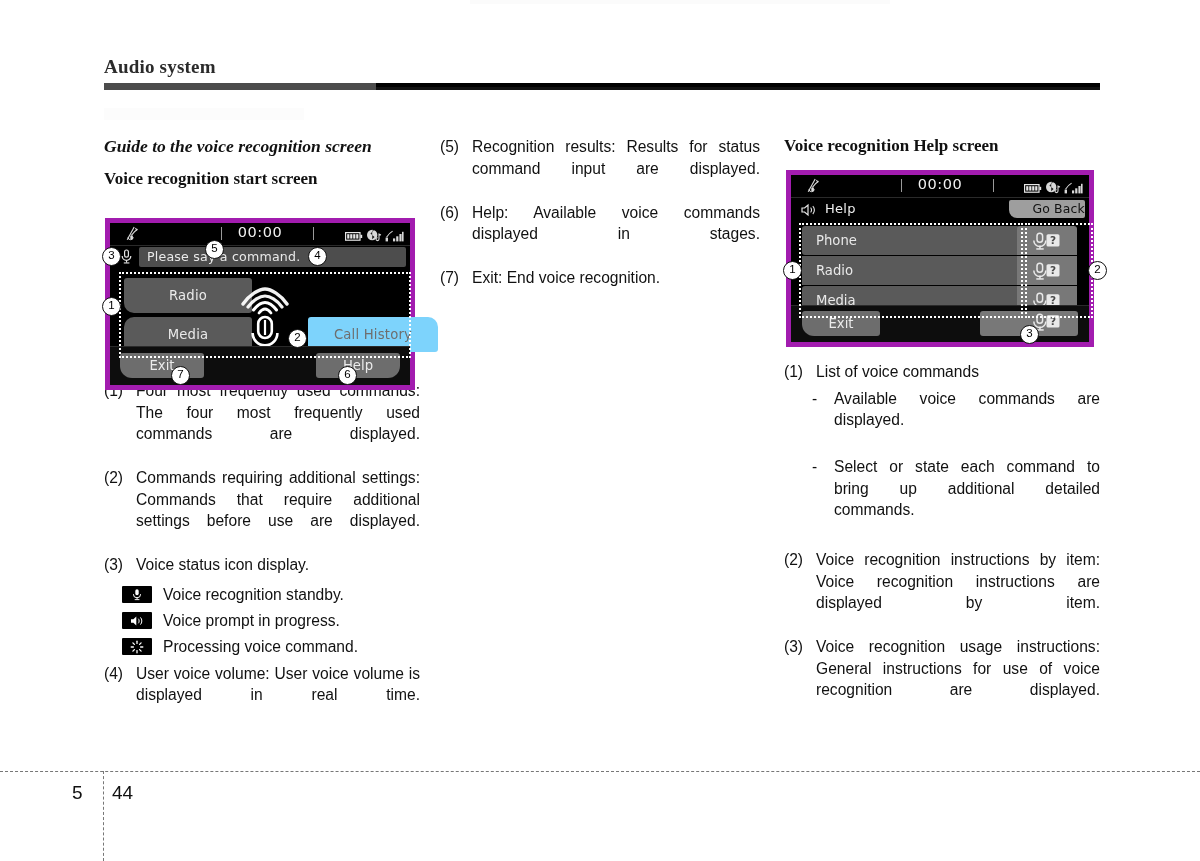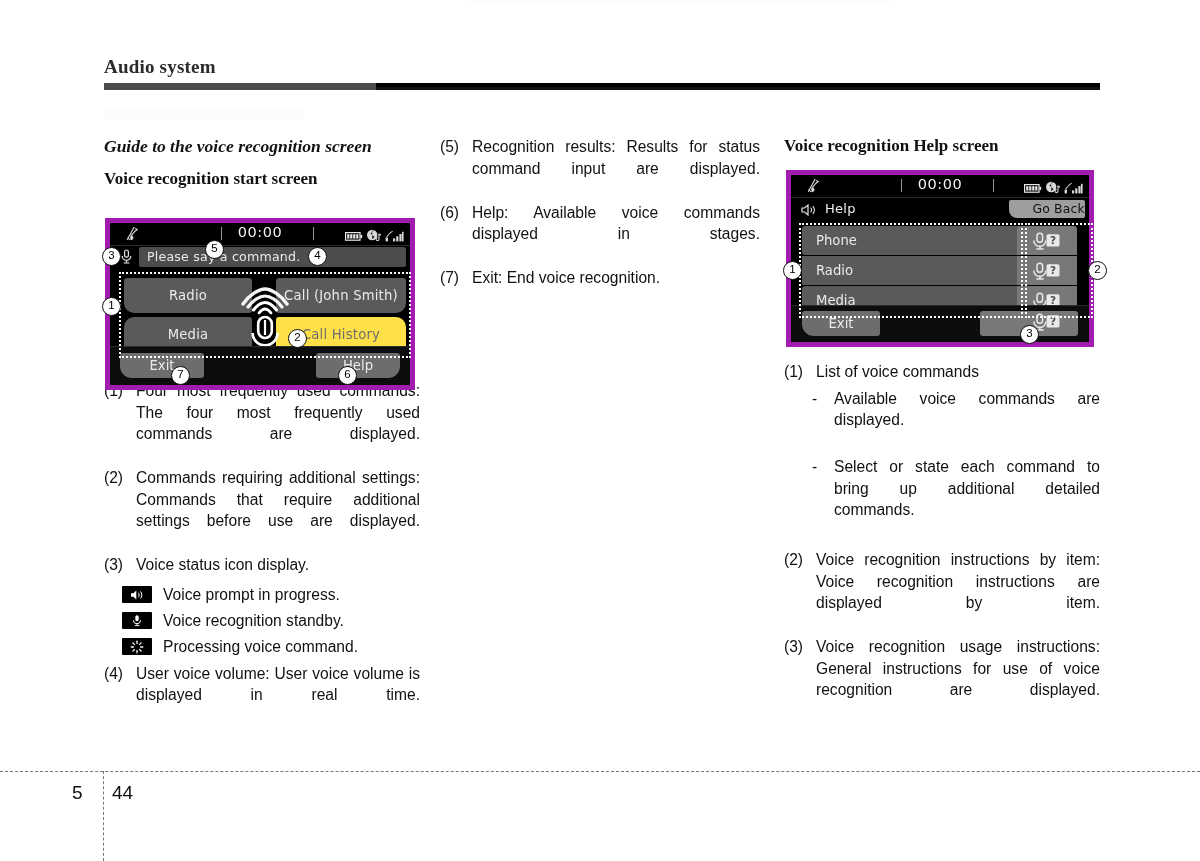--- a/index.html
+++ b/index.html
@@ -259,21 +259,21 @@
   .tile {
     position: absolute;
     background: #5a5a5a;
     color: #eaeaea;
     font-size: 13.2px;
     display: flex;
     align-items: center;
     box-sizing: border-box;
     letter-spacing: 0.2px;
   }
-  .tile.dim { color: #6e6e6e; background: #fde047; }
+  .tile.dim { color: #6e6e6e; background: #7dd3fc; margin-left: 32px; }
 
   
   .dotbox {
     position: absolute;
     border: 2px dotted #ffffff;
     box-sizing: border-box;
     pointer-events: none;
   }
 
   
@@ -398,38 +398,38 @@
     </div>
     <div class="nitem" style="margin-bottom:6px;">
       <span class="marker">(3)</span>
       <span style="display:block">Voice status icon display.</span>
     </div>
   </div>
 
   <div>
     <div class="legend-row">
       <span class="legend-chip">
-        <svg width="15" height="12" viewBox="0 0 15 12" aria-hidden="true">
-          <path d="M1 4.2h2.4L6.3 1.5v9L3.4 7.8H1z" fill="#fff"></path>
-          <path d="M8.3 3.7c1.1 1 1.1 3.6 0 4.6" fill="none" stroke="#fff" stroke-width="1"></path>
-          <path d="M10.4 2.4c1.9 1.7 1.9 5.5 0 7.2" fill="none" stroke="#fff" stroke-width="1"></path>
-        </svg>
-      </span>
-      <span>Voice prompt in progress.</span>
-    </div>
-    <div class="legend-row">
-      <span class="legend-chip">
         <svg width="12" height="13" viewBox="0 0 12 13" aria-hidden="true">
           <rect x="4.3" y="1.3" width="3.4" height="6" rx="1.7" fill="#fff"></rect>
           <path d="M2.4 6.2a3.6 3.6 0 0 0 7.2 0" fill="none" stroke="#fff" stroke-width="1"></path>
           <rect x="5.6" y="9.2" width="0.9" height="2.3" fill="#fff"></rect>
           <rect x="3.7" y="11.2" width="4.7" height="0.9" fill="#fff"></rect>
         </svg>
       </span>
       <span>Voice recognition standby.</span>
+    </div>
+    <div class="legend-row">
+      <span class="legend-chip">
+        <svg width="15" height="12" viewBox="0 0 15 12" aria-hidden="true">
+          <path d="M1 4.2h2.4L6.3 1.5v9L3.4 7.8H1z" fill="#fff"></path>
+          <path d="M8.3 3.7c1.1 1 1.1 3.6 0 4.6" fill="none" stroke="#fff" stroke-width="1"></path>
+          <path d="M10.4 2.4c1.9 1.7 1.9 5.5 0 7.2" fill="none" stroke="#fff" stroke-width="1"></path>
+        </svg>
+      </span>
+      <span>Voice prompt in progress.</span>
     </div>
     <div class="legend-row">
       <span class="legend-chip">
         <svg width="14" height="14" viewBox="0 0 14 14" aria-hidden="true">
           <g stroke="#fff" stroke-width="1.3" stroke-linecap="round">
             <line x1="7" y1="1.2" x2="7" y2="3.4"></line>
             <line x1="11.1" y1="2.9" x2="9.6" y2="4.4"></line>
             <line x1="12.8" y1="7" x2="10.6" y2="7"></line>
             <line x1="11.1" y1="11.1" x2="9.6" y2="9.6"></line>
             <line x1="7" y1="12.8" x2="7" y2="10.6"></line>
@@ -549,23 +549,20 @@
         <rect x="6.0" y="12.0" width="1.1" height="2.6" fill="#e6e6e6"></rect>
         <rect x="3.8" y="14.4" width="5.6" height="1.1" fill="#e6e6e6"></rect>
       </svg>
     </span>
     <span class="field">Please say a command.</span>
   </div>
 
   <div class="tile s1-tile-radio">
     <span>Radio</span>
   </div>
-  <div class="tile s1-tile-call">
-    <span>Call (John Smith)</span>
-  </div>
   <div class="tile s1-tile-media">
     <span>Media</span>
   </div>
   <div class="tile dim s1-tile-hist">
     <span>Call History</span>
   </div>
 
   <div class="s1-mic">
     <svg width="60" height="84" viewBox="0 0 60 84" aria-hidden="true">
       <g fill="none" stroke="#ffffff" stroke-linecap="round">

